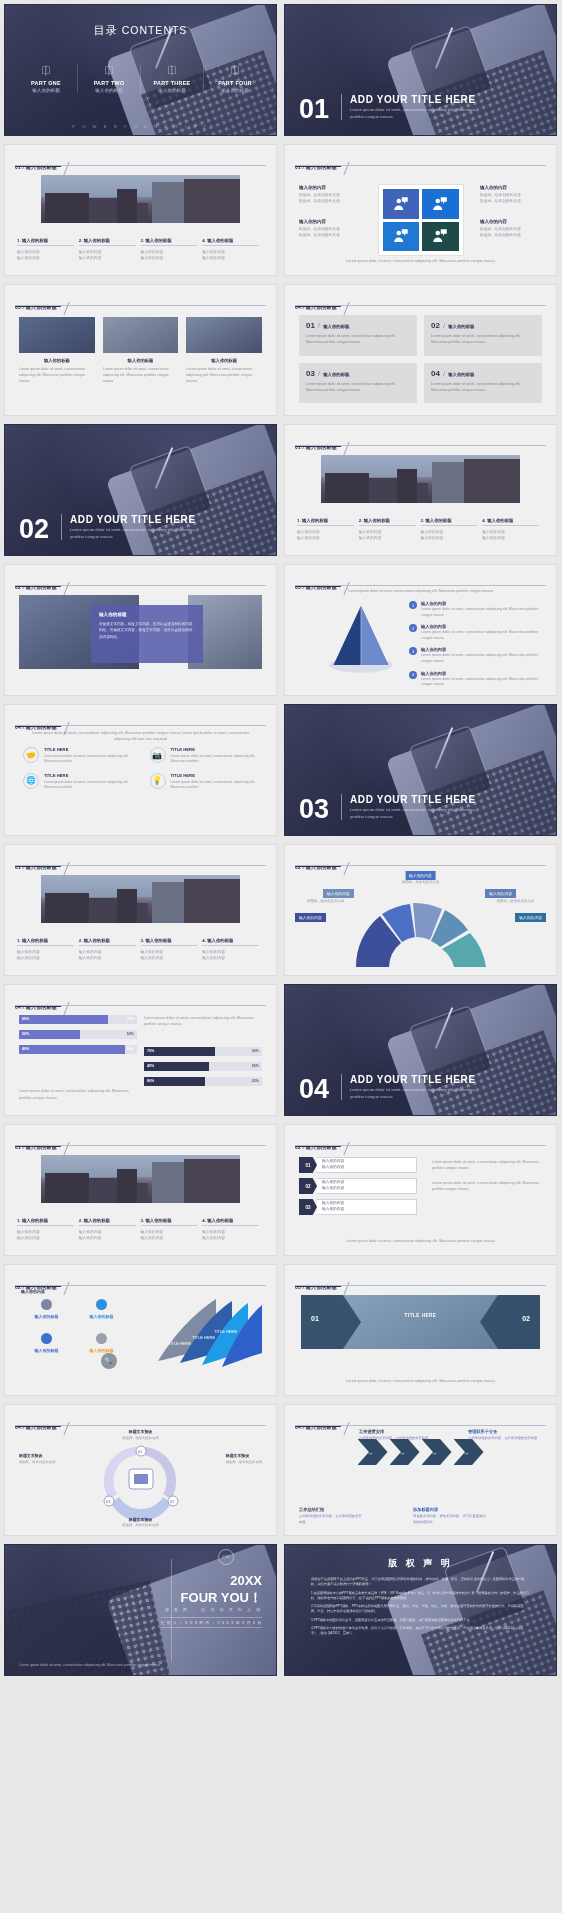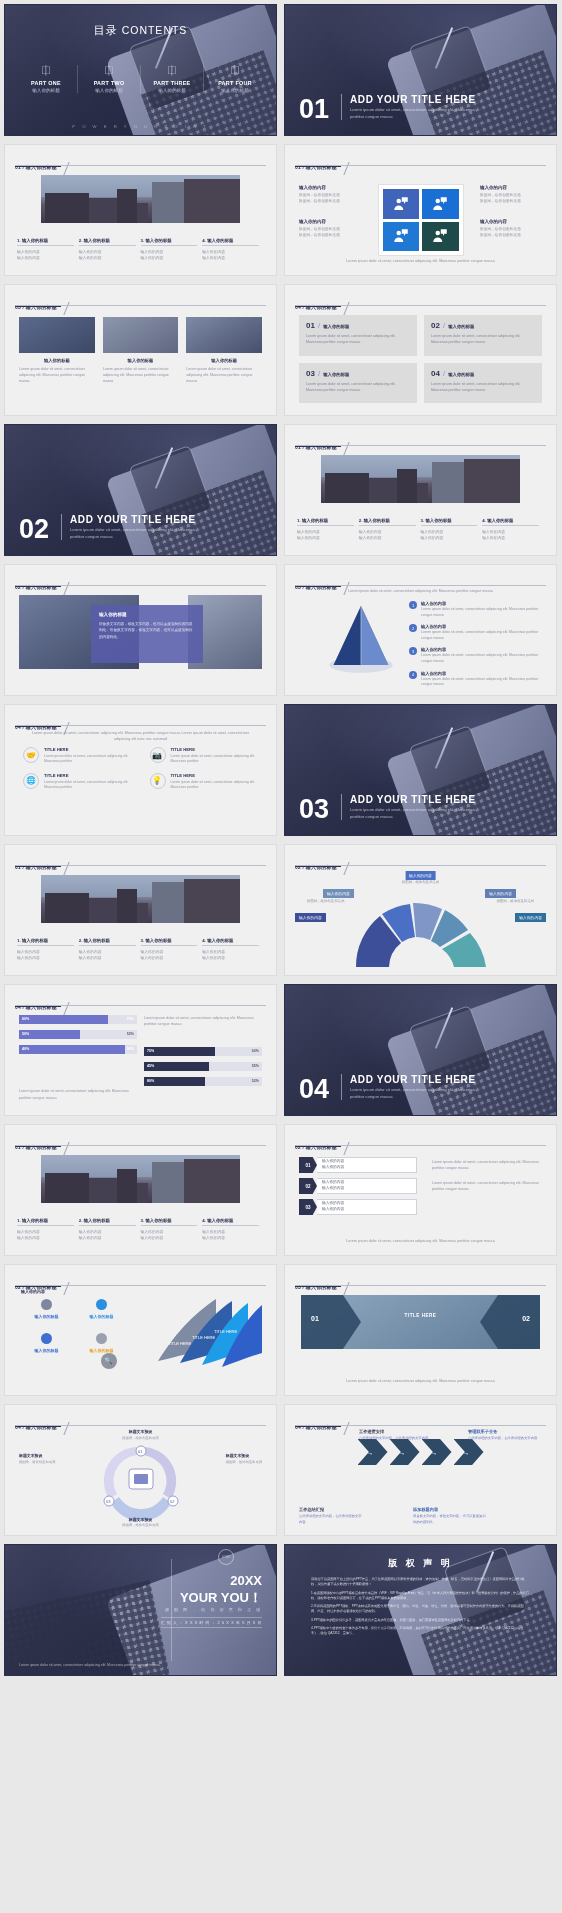--- a/index.html
+++ b/index.html
@@ -998,21 +998,21 @@
       <div class="d">请替换文字内容，修改文字内容，也可以直接复制你的内容到此。</div>
     </div>
   </div>
 
   <div class="slide dark">
     <div class="photo-bg"></div>
     <div class="kbd" style="left:-6%;right:auto;bottom:-18%;width:64%;height:78%;transform:rotate(-12deg)"></div>
     <div class="logo-c">LOGO</div>
     <div class="ty-line"></div>
     <div class="ty-num">20XX</div>
-    <div class="ty-main">YOUR YOU！</div>
+    <div class="ty-main">FOUR YOU！</div>
     <div class="ty-sub">摄 图 网 ， 给 你 创 意 和 灵 感</div>
     <div class="ty-meta">汇 报 人 ： X X X     时 间 ： 2 0 X X 年 X 月 X 日</div>
     <div class="ty-foot">Lorem ipsum dolor sit amet, consectetuer adipiscing elit. Maecenas porttitor congue massa</div>
   </div>
 
   <div class="slide dark">
     <div class="photo-bg"></div>
     <div class="phone" style="right:14%;top:8%"></div>
     <div class="pen" style="right:26%;top:4%"></div>
     <div class="kbd"></div>

